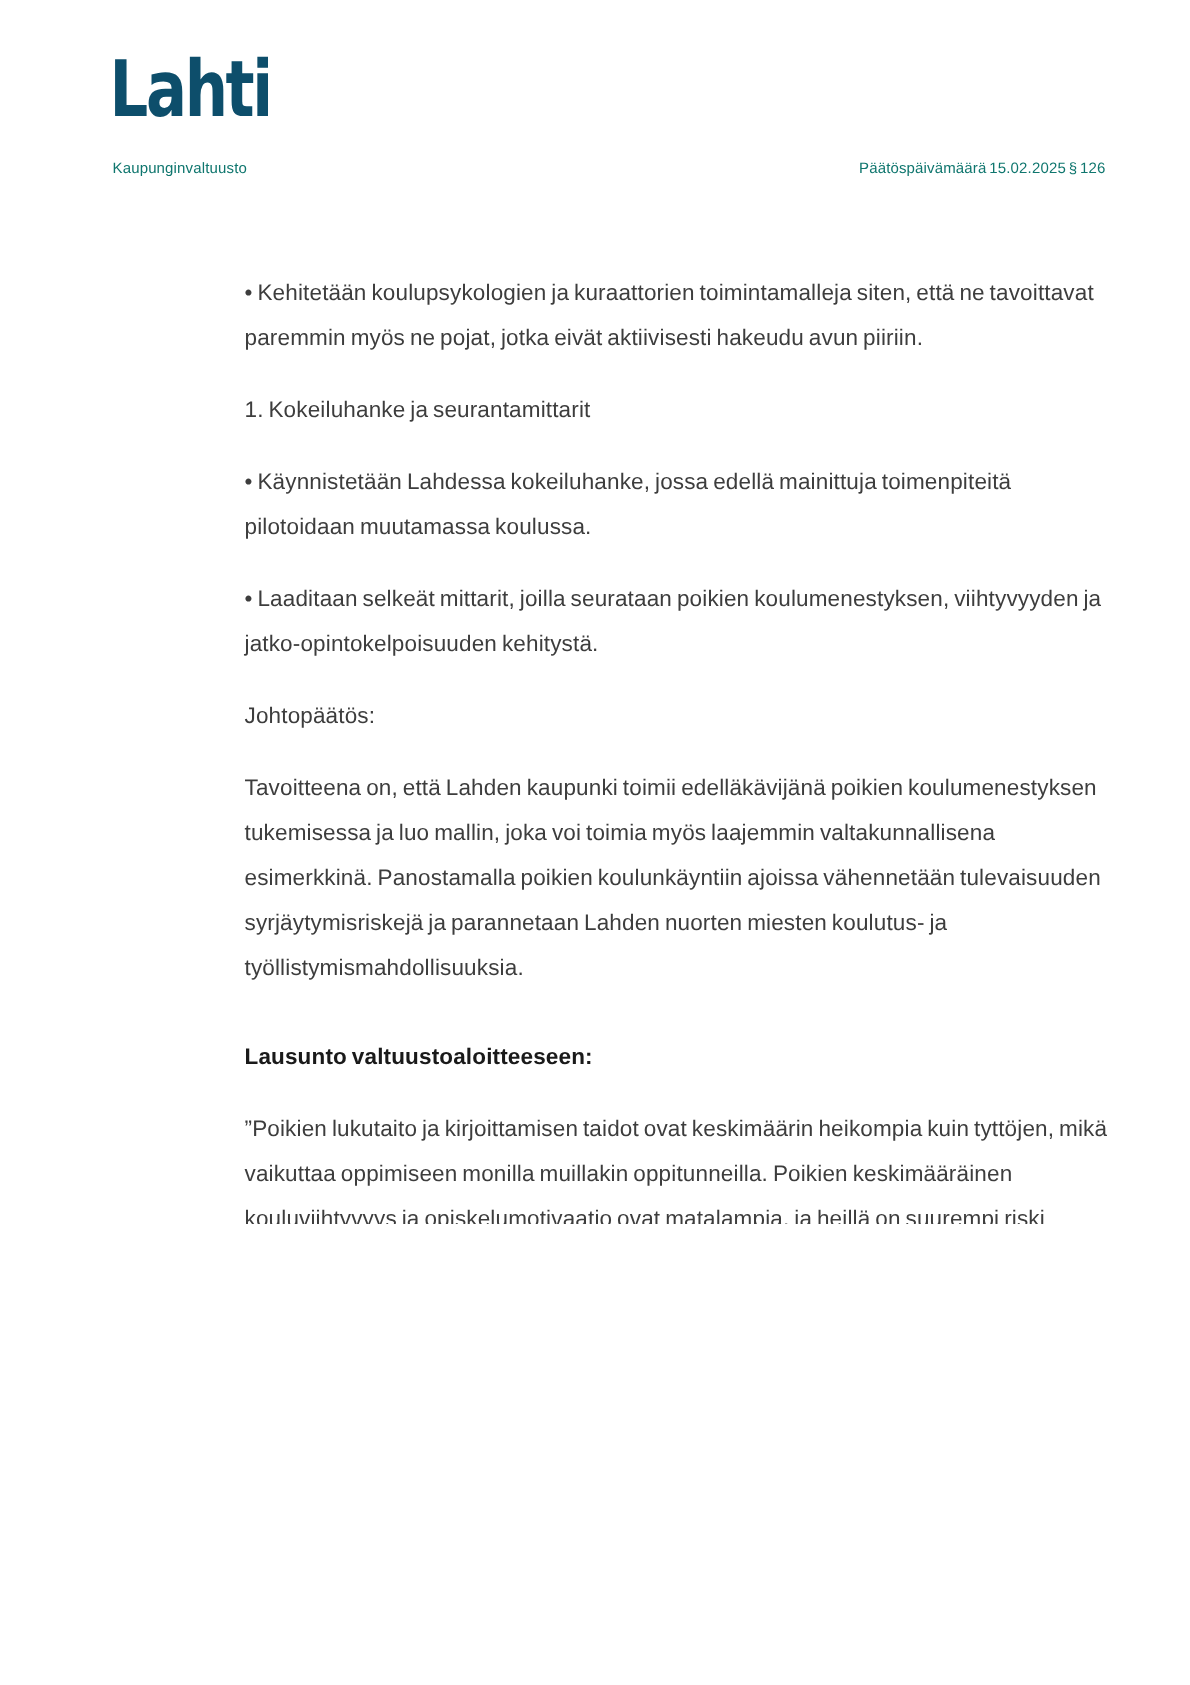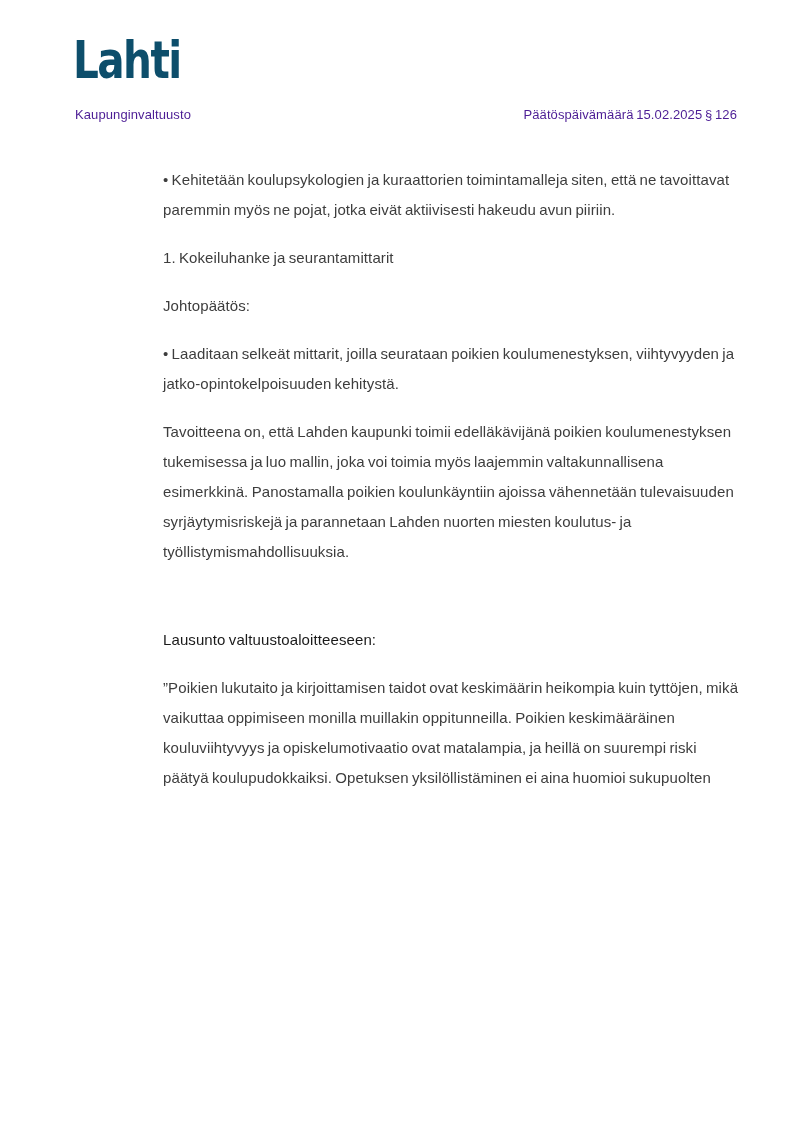--- a/index.html
+++ b/index.html
@@ -33,60 +33,61 @@
     user-select: none;
   }
   .header-row {
     position: absolute;
     left: 75px;
     right: 56px;
     top: 107px;
     display: flex;
     justify-content: space-between;
     align-items: baseline;
-    font-size: 13px;
-    color: #4c1d95;
+    font-size: 10px;
+    color: #0f766e;
     letter-spacing: 0.1px;
     word-spacing: -1px;
   }
   .content {
     position: absolute;
     left: 163px;
-    top: 165px;
+    top: 181px;
     width: 580px;
     color: var(--body-text);
   }
   .content p {
     font-size: 15px;
     line-height: 30px;
     margin: 0 0 18px 0;
     word-spacing: -1px;
     letter-spacing: 0.1px;
   }
   .content p.section-heading {
-    font-weight: 400;
+    font-weight: 700;
     color: var(--heading-text);
-    margin-top: 58px;
+    margin-top: 29px;
   }
 </style>
 </head>
 <body>
 
 <div class="page">
 
   <div class="logo">Lahti</div>
 
   <div class="header-row">
     <span>Kaupunginvaltuusto</span>
     <span>Päätöspäivämäärä 15.02.2025 § 126</span>
   </div>
 
   <div class="content">
     <p>• Kehitetään koulupsykologien ja kuraattorien toimintamalleja siten, että ne tavoittavat paremmin myös ne pojat, jotka eivät aktiivisesti hakeudu avun piiriin.</p>
     <p>1. Kokeiluhanke ja seurantamittarit</p>
+    <p>• Käynnistetään Lahdessa kokeiluhanke, jossa edellä mainittuja toimenpiteitä pilotoidaan muutamassa koulussa.</p>
+    <p>• Laaditaan selkeät mittarit, joilla seurataan poikien koulumenestyksen, viihtyvyyden ja jatko-opintokelpoisuuden kehitystä.</p>
     <p>Johtopäätös:</p>
-    <p>• Laaditaan selkeät mittarit, joilla seurataan poikien koulumenestyksen, viihtyvyyden ja jatko-opintokelpoisuuden kehitystä.</p>
     <p>Tavoitteena on, että Lahden kaupunki toimii edelläkävijänä poikien koulumenestyksen tukemisessa ja luo mallin, joka voi toimia myös laajemmin valtakunnallisena esimerkkinä. Panostamalla poikien koulunkäyntiin ajoissa vähennetään tulevaisuuden syrjäytymisriskejä ja parannetaan Lahden nuorten miesten koulutus- ja työllistymismahdollisuuksia.</p>
     <p class="section-heading">Lausunto valtuustoaloitteeseen:</p>
     <p>”Poikien lukutaito ja kirjoittamisen taidot ovat keskimäärin heikompia kuin tyttöjen, mikä vaikuttaa oppimiseen monilla muillakin oppitunneilla. Poikien keskimääräinen kouluviihtyvyys ja opiskelumotivaatio ovat matalampia, ja heillä on suurempi riski päätyä koulupudokkaiksi. Opetuksen yksilöllistäminen ei aina huomioi sukupuolten</p>
   </div>
 
 </div>
 
 </body></html>

